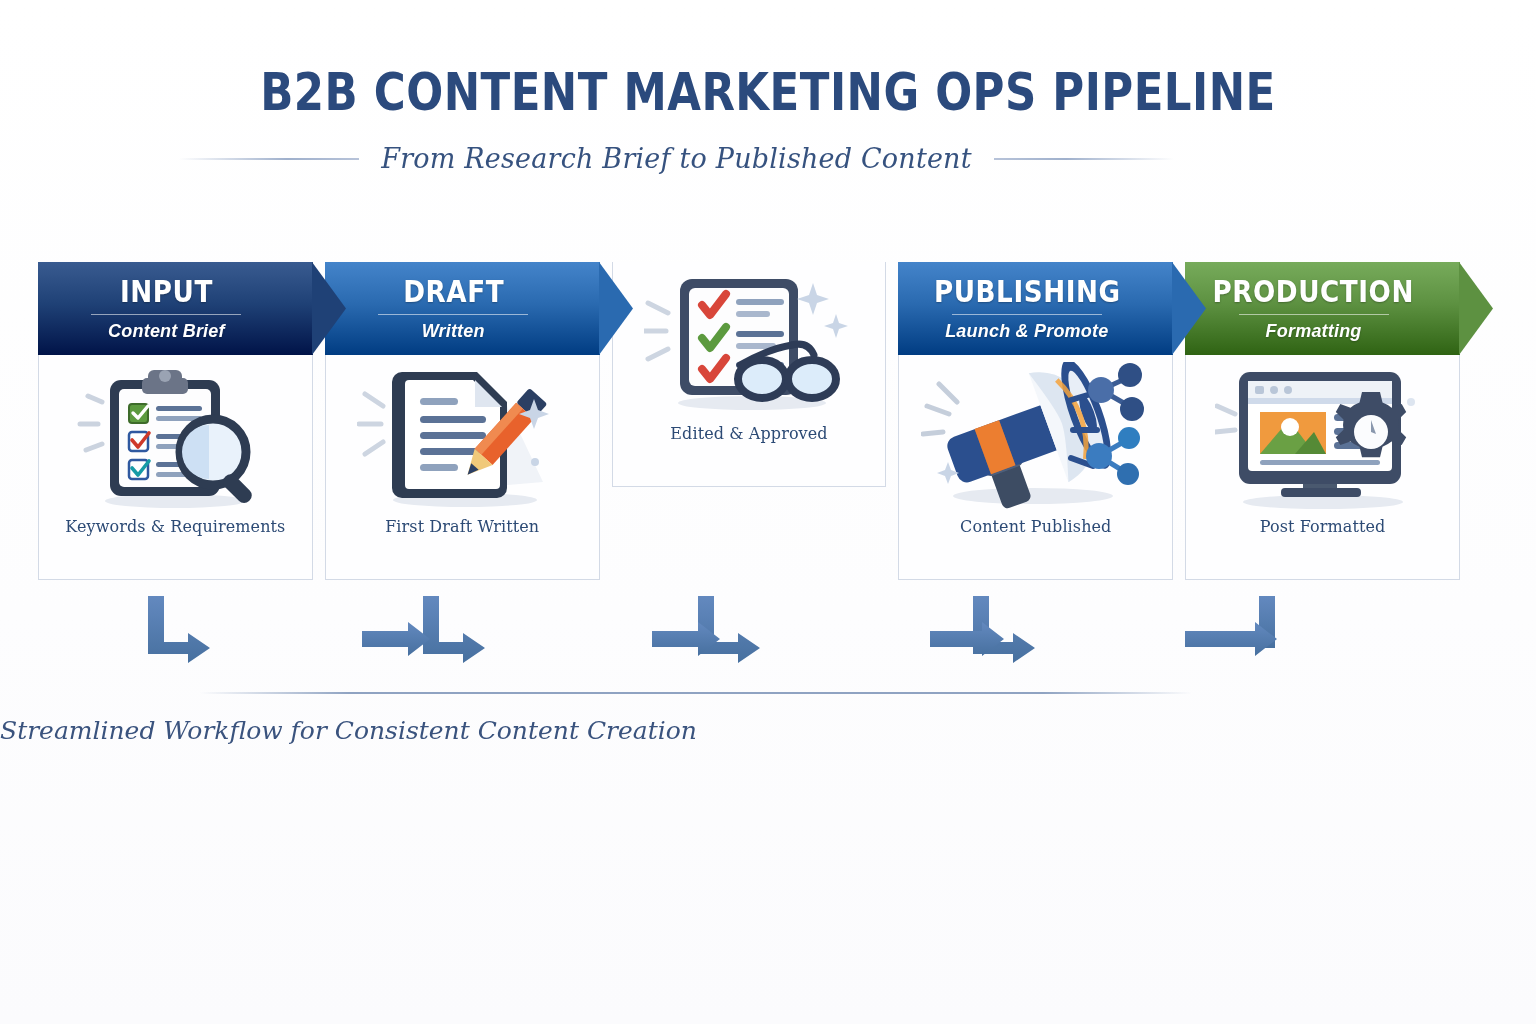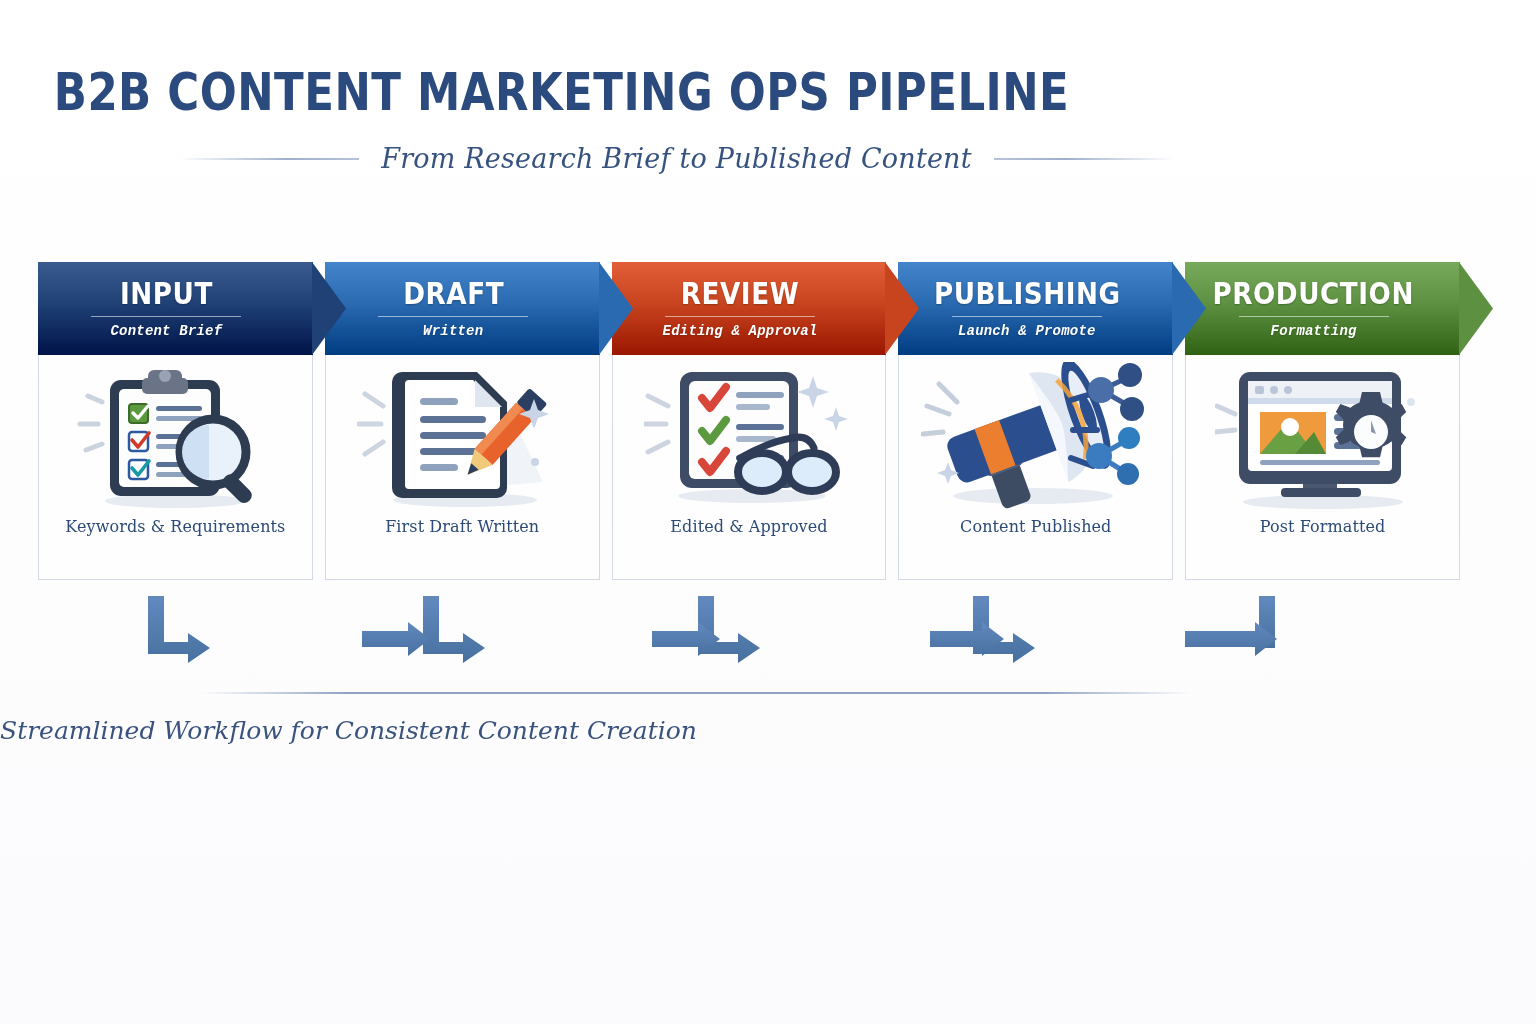--- a/index.html
+++ b/index.html
@@ -9,21 +9,21 @@
     font-family: "Liberation Sans", sans-serif;
     overflow: hidden;
   }
   .canvas {
     position: relative;
     width: 1536px; height: 1024px;
     background: linear-gradient(180deg,#ffffff 0%, #fdfdfe 60%, #fbfbfd 100%);
   }
 
   
-  .title-wrap { position:absolute; top:62px; left:0; width:1536px; }
+  .title-wrap { position:absolute; top:62px; left:0; width:1536px; text-align:center; }
   .main-title {
     font-family: "DejaVu Sans Condensed","Liberation Sans Narrow","Liberation Sans", sans-serif;
     font-size: 52px; font-weight: 800; letter-spacing: 0.5px;
     color: #2b4a7d; text-transform: uppercase;
     transform: scaleX(0.93); transform-origin: center;
   }
   .sub-row {
     position:absolute; top:143px; left:0; width:1353px;
     display:flex; align-items:center; justify-content:center; gap:22px;
   }
@@ -49,22 +49,22 @@
     position:absolute; right:-33px; top:0; width:34px; height:93px; z-index:3;
   }
   .stage-name {
     font-family:"DejaVu Sans Condensed","Liberation Sans Narrow","Liberation Sans",sans-serif;
     font-size:31px; font-weight:800; letter-spacing:0.6px; line-height:1;
     text-shadow: 0 1px 2px rgba(0,0,0,.28);
     transform: scaleX(0.94);
   }
   .stage-rule { width:150px; height:1px; background:rgba(255,255,255,.55); margin:7px 0 6px; }
   .stage-sub {
-    font-family:Liberation Mono, monospace;
-    font-style:italic; font-weight:700; font-size:14px; letter-spacing:0.2px;
+    font-family:Liberation Sans, sans-serif;
+    font-style:italic; font-weight:700; font-size:18px; letter-spacing:0.2px;
     text-shadow: 0 1px 2px rgba(0,0,0,.25); white-space:nowrap;
   }
 
   .card {
     height:225px; background:#fefeff;
     border-left:1px solid #d3dae6; border-right:1px solid #d3dae6; border-bottom:1px solid #d3dae6;
     display:flex; flex-direction:column; align-items:center; justify-content:flex-start;
     position:relative;
   }
   .icon-box { width:100%; height:160px; display:flex; align-items:center; justify-content:center; padding-top:4px; }
@@ -185,28 +185,20 @@
       <g fill="#c9d5e6">
                 <path d="M173 48 l4 -11 l4 11 l11 4 l-11 4 l-4 11 l-4 -11 l-11 -4 z"></path>
                 <circle cx="178" cy="100" r="4"></circle>
               </g>
     </svg>
           </div>
       <div class="card-caption">First Draft Written</div>
     </div>
       </div>
       <div class="stage">
-    <div class="banner" style="background:linear-gradient(180deg,#e25e39 0%, #c8441f 45%, #9a1600 100%);">
-      <div class="stage-name">REVIEW</div>
-      <div class="stage-rule"></div>
-      <div class="stage-sub">Editing &amp; Approval</div>
-      <svg class="chev" viewBox="0 0 34 93" preserveAspectRatio="none">
-        <polygon points="0,0 34,46.5 0,93" fill="#c8441f"></polygon>
-      </svg>
-    </div>
     <div class="card">
       <div class="icon-box">
             <svg width="210" height="150" viewBox="0 0 210 150">
       <g stroke="#c8d1de" stroke-width="5" stroke-linecap="round" opacity=".9">
         <line x1="4" y1="34" x2="24" y2="44"></line>
                 <line x1="0" y1="62" x2="22" y2="62"></line>
                 <line x1="4" y1="90" x2="24" y2="80"></line>
       </g>
       <ellipse cx="108" cy="134" rx="74" ry="7" fill="#e6eaf1"></ellipse>
       <rect x="36" y="10" width="118" height="116" rx="12" fill="#3e4c66"></rect>

